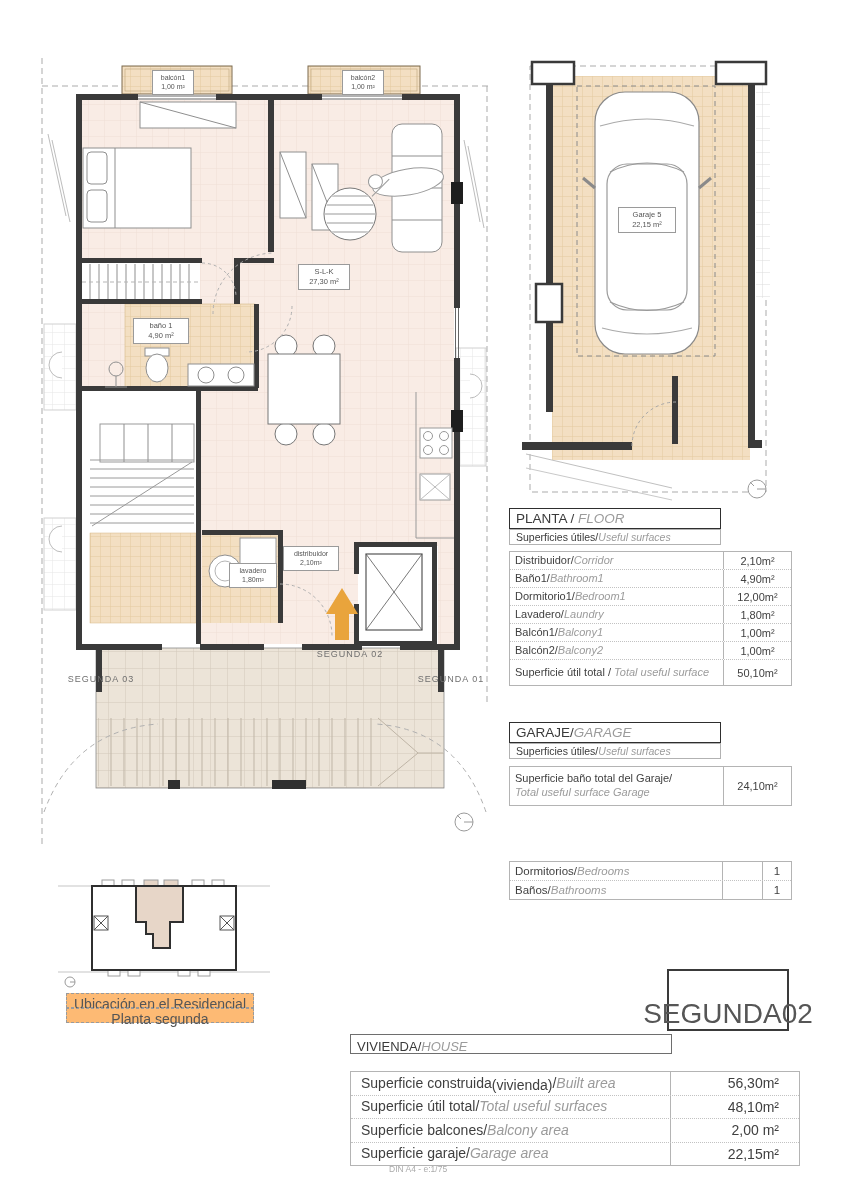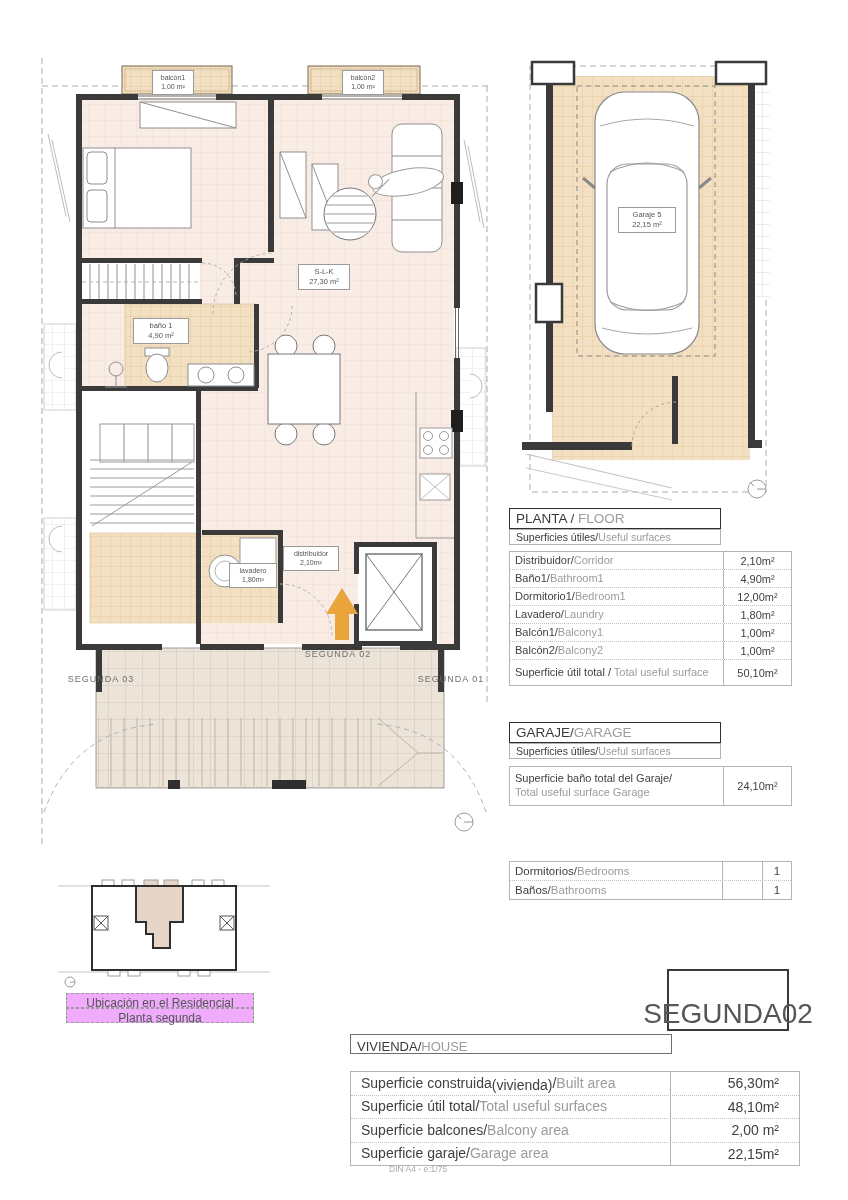--- a/index.html
+++ b/index.html
@@ -8,40 +8,40 @@
   .abs{position:absolute}
   svg{display:block}
   .plan-label{position:absolute;background:#fff;border:1px solid #9a9a9a;color:#555;
       font-size:7px;line-height:1.35;text-align:center;padding:2px 1px;box-sizing:border-box}
   .plan-caption{position:absolute;color:#6f6f6f;font-size:9px;letter-spacing:1px;
       text-align:center;white-space:nowrap}
   .sec-header{position:absolute;border:1.5px solid #2e2e2e;background:#fff;font-size:13.5px;
       color:#3a3a3a;padding:2px 0 0 6px;box-sizing:border-box}
   .sec-sub{position:absolute;border:1px solid #b2b2b2;font-size:10.5px;color:#3a3a3a;
       padding:1px 0 0 6px;box-sizing:border-box}
-  .en{color:#9b9b9b}
+  .en{font-style:italic;color:#9b9b9b}
   .tbl{position:absolute;border:1px solid #b4b4b4;background:#fff;box-sizing:border-box}
   .trow{display:flex;align-items:center;border-top:1px dotted #c2c2c2;font-size:11px;color:#3f3f3f}
   .trow:first-child{border-top:none}
   .trow .lbl{flex:1;padding:1px 5px;line-height:1.25}
   .trow .val{align-self:stretch;display:flex;align-items:center;justify-content:center;
       border-left:1px solid #b4b4b4;width:68px;box-sizing:border-box}
   .rooms .trow{height:18px;font-size:11.5px}
   .rooms .mid{align-self:stretch;width:39px;border-left:1px solid #b4b4b4}
   .rooms .val2{align-self:stretch;display:flex;align-items:center;justify-content:center;
       border-left:1px solid #b4b4b4;width:28px}
   .badge{position:absolute;border:2px solid #3a3a3a;display:flex;
       align-items:flex-end;justify-content:center;color:#565656;font-size:28px;line-height:1.02;
       box-sizing:border-box}
   .house .trow{height:22.5px;font-size:14px}
   .house .trow .lbl{padding-left:10px}
   .house .trow .val{width:129px;justify-content:flex-end;padding-right:20px}
   .note{font-size:14px;position:relative;top:2px}
-  .loc-box{position:absolute;border:1px dashed #9a9a9a;font-size:12px;color:#555;
-      text-align:center;box-sizing:border-box;padding-top:2px;background:#f0abfc}
+  .loc-box{position:absolute;border:1px dashed #9a9a9a;font-size:14px;color:#555;
+      text-align:center;box-sizing:border-box;padding-top:2px;background:#fdba74}
   .caption{position:absolute;font-size:8.5px;color:#ababab}
 </style>
 </head>
 <body>
 
 <div class="page">
 
   <svg class="abs" style="left:40px;top:56px" width="450" height="790" viewBox="0 0 450 790">
     <defs>
       <pattern id="pg" width="16" height="16" patternUnits="userSpaceOnUse">
@@ -340,21 +340,21 @@
     <div>1,80m²</div>
   </div>
   <div class="plan-label" style="left:283px;top:546px;width:56px">
     <div>distribuidor</div>
     <div>2,10m²</div>
   </div>
   <div class="plan-label" style="left:618px;top:207px;width:58px;font-size:7.5px">
     <div>Garaje 5</div>
     <div>22,15 m²</div>
   </div>
-  <div class="plan-caption" style="left:278px;top:649px;width:120px">SEGUNDA 02</div>
+  <div class="plan-caption" style="left:290px;top:649px;width:120px">SEGUNDA 02</div>
   <div class="plan-caption" style="left:58px;top:674px;width:86px">SEGUNDA 03</div>
   <div class="plan-caption" style="left:408px;top:674px;width:86px">SEGUNDA 01</div>
 
   <div class="sec-header" style="left:509px;top:508px;width:212px;height:21px">
     <span>PLANTA / </span><span class="en">FLOOR</span>
   </div>
   <div class="sec-sub" style="left:509px;top:529px;width:212px;height:16px">
     <span>Superficies útiles/</span><span class="en">Useful surfaces</span>
   </div>
   <div class="tbl" style="left:509px;top:551px;width:283px">

